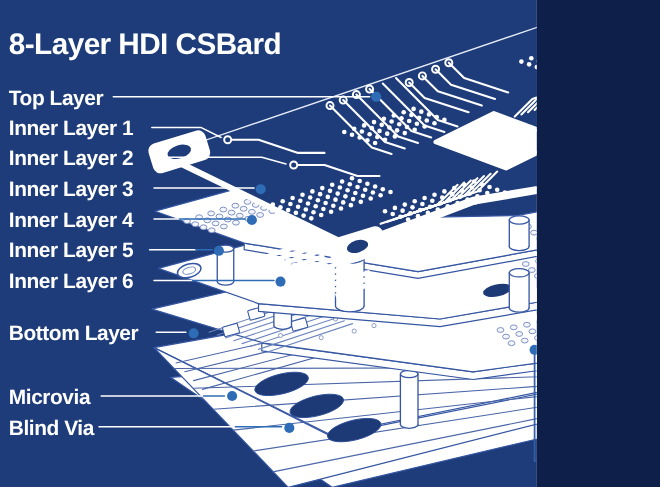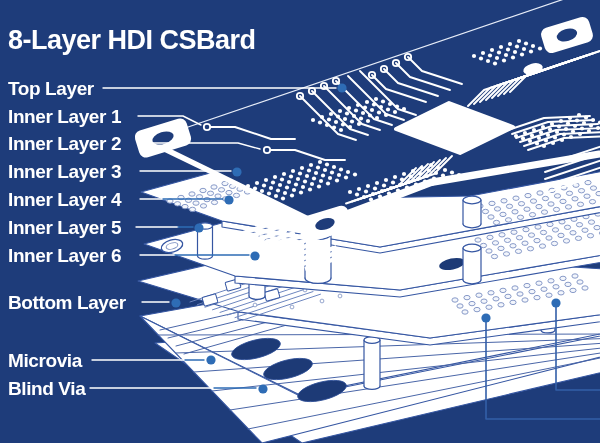--- a/index.html
+++ b/index.html
@@ -1,16 +1,16 @@
 <!DOCTYPE html>
 <html><head>
 <meta charset="utf-8">
 <style>
   html,body{margin:0;padding:0;background:#0e1f4a;}
-  #stage{position:relative;width:600px;height:443px;overflow:hidden;background:#fca5a5;
+  #stage{position:relative;width:488px;height:443px;overflow:hidden;background:#fca5a5;
          font-family:"Liberation Sans",sans-serif;}
   svg{position:absolute;left:0;top:0;}
   .ttl{font:700 27px "Liberation Sans",sans-serif;fill:#ffffff;letter-spacing:-0.5px;}
   .lbl{font:700 19px "Liberation Sans",sans-serif;fill:#ffffff;letter-spacing:-0.4px;}
 </style>
 </head>
 <body>
 
 <div id="stage">
   <svg id="scene" width="600" height="443" viewBox="0 0 600 443">

